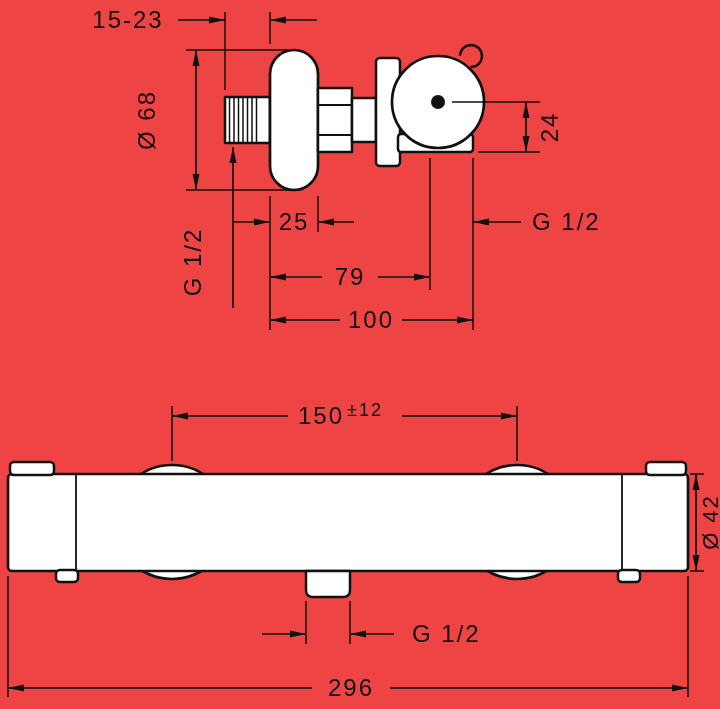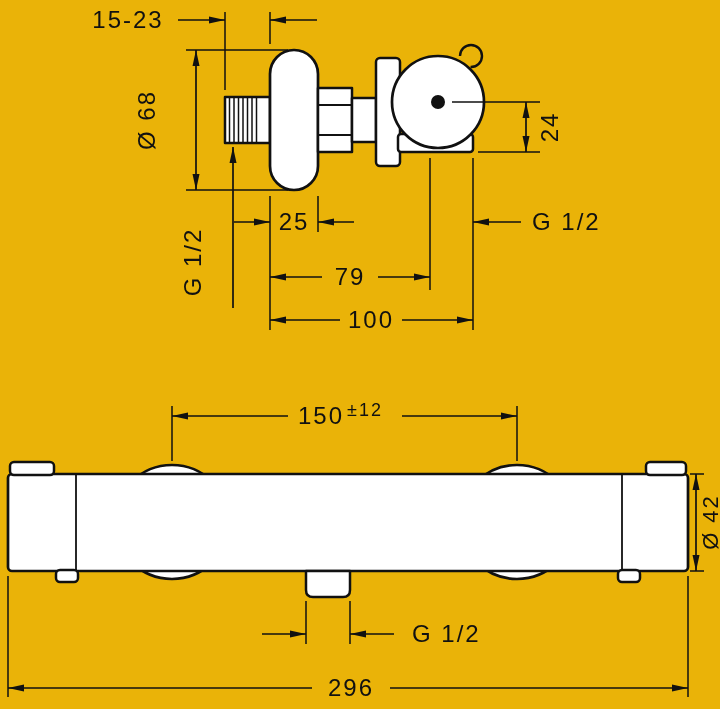--- a/index.html
+++ b/index.html
@@ -1,16 +1,16 @@
 <!DOCTYPE html>
 <html><head>
 <meta charset="utf-8">
 <style>
   html,body{margin:0;padding:0;background:#ffffff;}
-  .frame{position:relative;width:720px;height:709px;background:#eab308;overflow:hidden;}
+  .frame{position:relative;width:720px;height:709px;background:#ef4444;overflow:hidden;}
   svg{display:block;}
   .ol{fill:#ffffff;stroke:#111111;stroke-width:2.5;stroke-linejoin:round;stroke-linecap:round;}
   .ol-heavy{fill:#ffffff;stroke:#111111;stroke-width:2.7;stroke-linejoin:round;}
   .ol-thin{fill:none;stroke:#111111;stroke-width:1.8;}
   .hatch{stroke:#111111;stroke-width:1.5;}
   .dim{stroke:#111111;stroke-width:1.7;fill:none;}
   .ext{stroke:#111111;stroke-width:1.5;fill:none;}
   text.dim-label{font-family:"Liberation Sans",sans-serif;font-size:24px;letter-spacing:2px;fill:#111111;}
   text.dim-label .sup{font-size:18px;}
   text.small{font-size:22px;}

